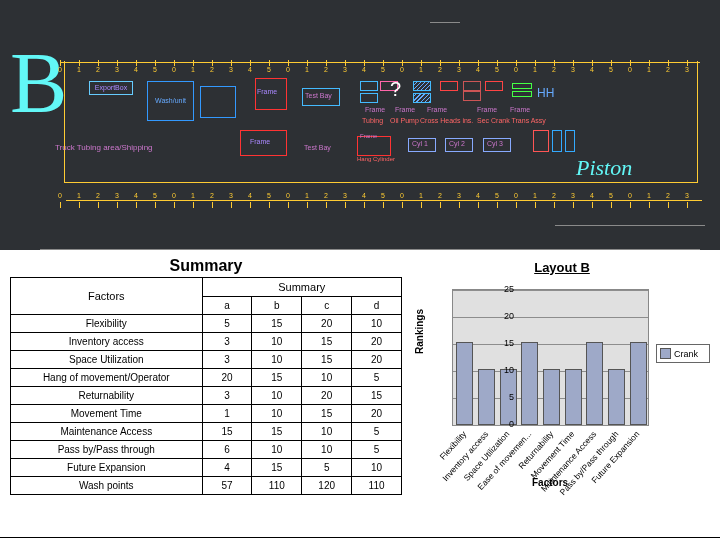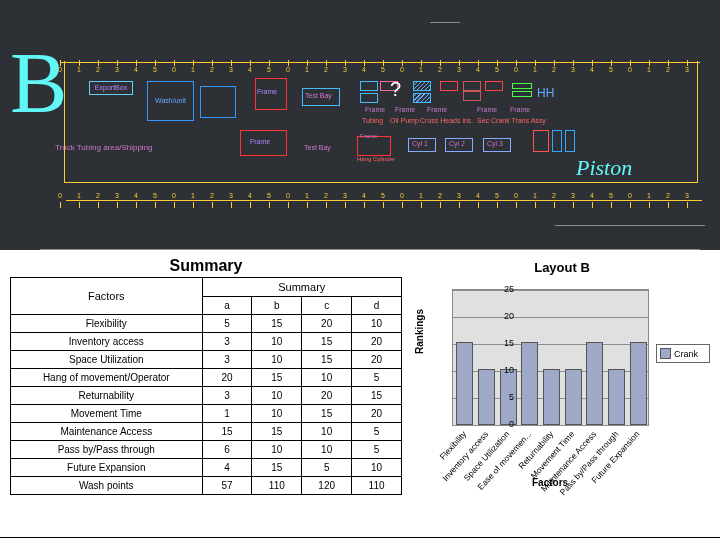--- a/index.html
+++ b/index.html
@@ -25,21 +25,21 @@
   .piston-lbl { position:absolute; font-size:22px; color:#62f7f7; font-style:italic; font-family:"Times New Roman",serif;}
   .bottom-row { position:absolute; top:250px; left:0; width:720px; height:290px; background:#fff; display:flex; }
   .left-col { width:400px; padding:5px 10px; }
   .summary-title { text-align:center; font-size:16px; font-weight:bold; padding:2px 0; }
   table.summary { border-collapse:collapse; width:100%; font-size:10px; }
   table.summary td, table.summary th { border:1px solid #000; padding:3px 4px; text-align:center; }
   table.summary .factor-col { text-align:center; width:160px; }
   table.summary th.factors { font-weight:normal; font-size:11px; height:18px; }
   table.summary th.layouts { font-weight:normal; font-size:11px; }
   table.summary .abcd { width:35px; font-size:10px; }
-  .right-col { flex:1; position:relative; padding:10px 8px 0 0; }
+  .right-col { flex:1; position:relative; padding:10px 8px 0 0;text-decoration:underline; }
   .chart-title { text-align:center; font-weight:bold; font-size:13px; margin-bottom:4px; }
   .chart-box { position:relative; width:300px; height:205px; border:none; }
   .plot-area { position:absolute; left:40px; top:10px; width:195px; height:135px; background:#e0e0e0; border:1px solid #888; }
   .grid-line { position:absolute; left:0; right:0; height:1px; background:#8d8d8d; }
   .y-tick { position:absolute; right:198px; font-size:9px; transform:translateY(-50%); }
   .bar { position:absolute; bottom:0; width:15px; background:#9ea9c8; border:1px solid #555; }
   .x-lbl { position:absolute; font-size:8.5px; transform-origin:left top; transform:rotate(-45deg); white-space:nowrap; }
   .y-axis-title { position:absolute; left:2px; top:75px; transform:rotate(-90deg); transform-origin:left top; font-size:10px; font-weight:bold; }
   .x-axis-title { position:absolute; left:120px; top:198px; font-size:10px; font-weight:bold; }
   .legend { position:absolute; left:244px; top:65px; width:46px; border:1px solid #666; background:#fff; font-size:9px; padding:3px; display:flex; align-items:center; gap:3px;}

